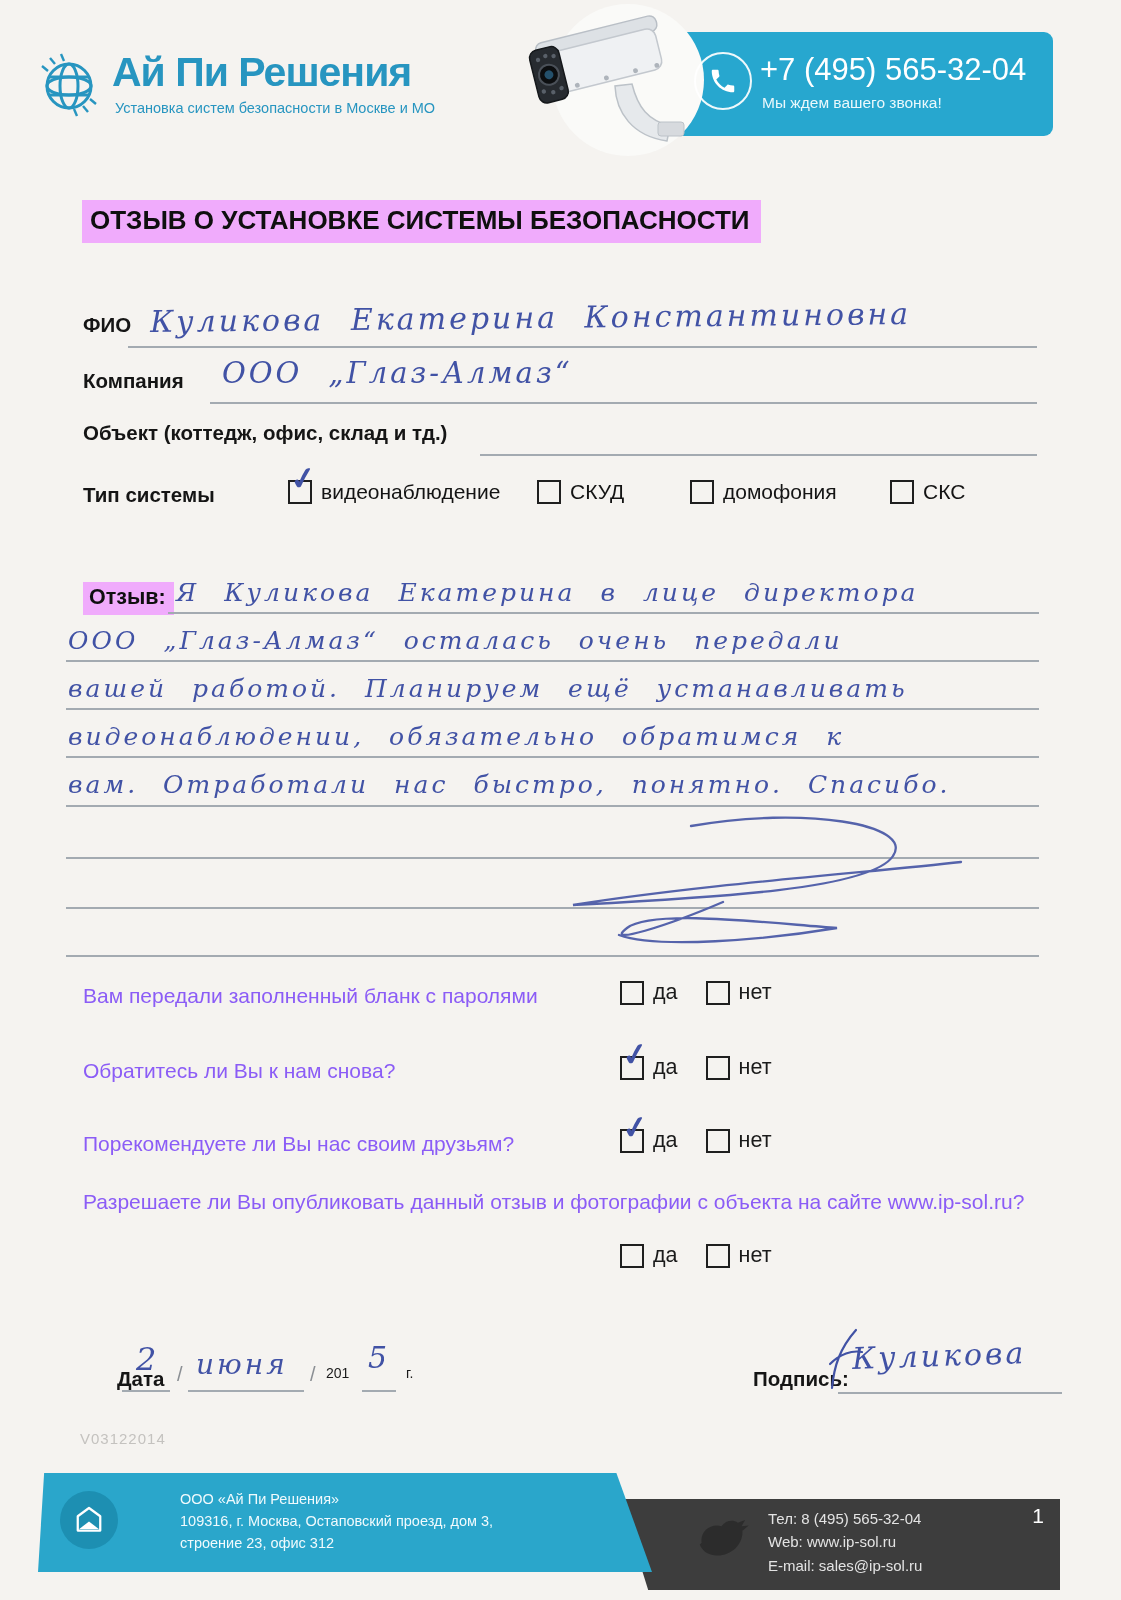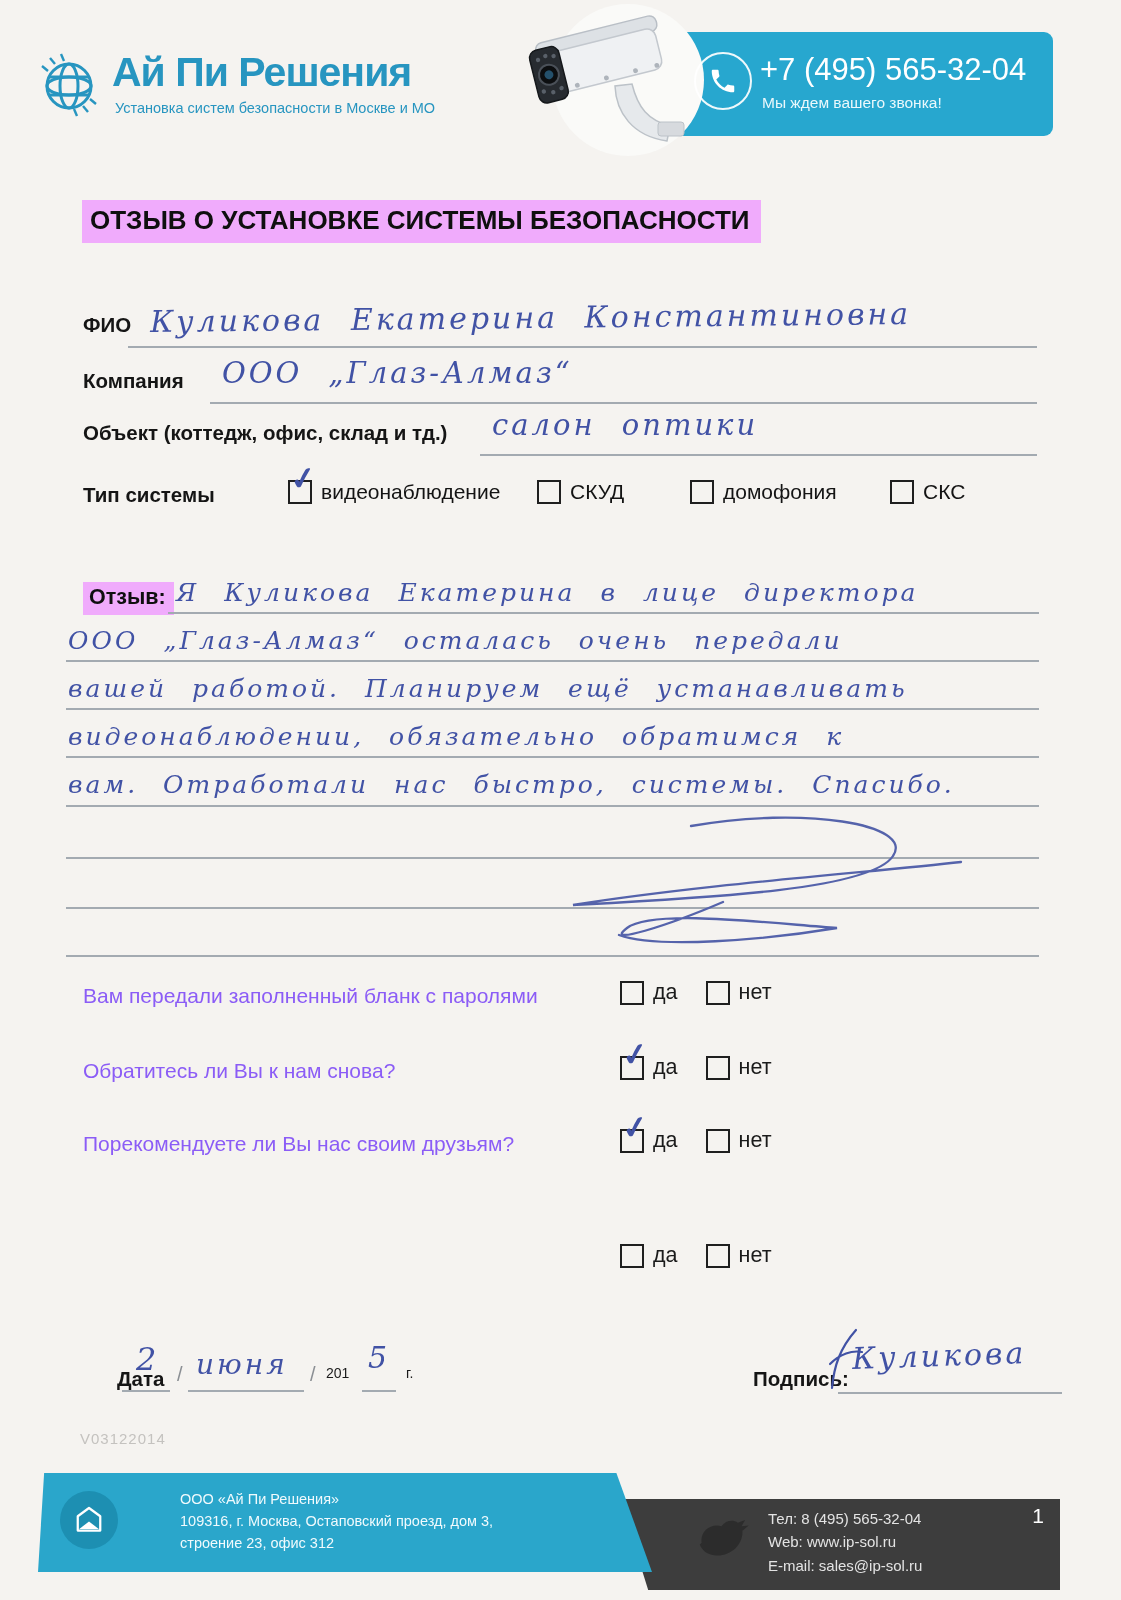--- a/index.html
+++ b/index.html
@@ -107,21 +107,20 @@
   <div class="abs lbl" style="left:83px;top:313px;">ФИО</div>
   <div class="abs rline" style="left:128px;top:346px;width:909px;"></div>
   <div class="abs hand" style="left:150px;top:300px;font-size:30px;transform:rotate(-0.6deg);">Куликова Екатерина Константиновна</div>
 
   <div class="abs lbl" style="left:83px;top:369px;">Компания</div>
   <div class="abs rline" style="left:210px;top:402px;width:827px;"></div>
   <div class="abs hand" style="left:222px;top:356px;font-size:29px;">ООО „Глаз-Алмаз“</div>
 
   <div class="abs lbl" style="left:83px;top:421px;">Объект (коттедж, офис, склад и тд.)</div>
   <div class="abs rline" style="left:480px;top:454px;width:557px;"></div>
-  <div class="abs hand" style="left:492px;top:408px;font-size:29px;">салон оптики</div>
 
   <div class="abs lbl" style="left:83px;top:483px;">Тип системы</div>
   <div class="abs opt" style="left:288px;top:480px;">
     <span class="cb checked">
         <span class="tick">✓</span>
       </span>
     <span>видеонаблюдение</span>
   </div>
   <div class="abs opt" style="left:537px;top:480px;">
     <span class="cb"></span>
@@ -145,21 +144,21 @@
   <div class="abs rline" style="left:66px;top:756px;width:973px;"></div>
   <div class="abs rline" style="left:66px;top:805px;width:973px;"></div>
   <div class="abs rline" style="left:66px;top:857px;width:973px;"></div>
   <div class="abs rline" style="left:66px;top:907px;width:973px;"></div>
   <div class="abs rline" style="left:66px;top:955px;width:973px;"></div>
 
   <div class="abs hand" style="left:176px;top:578px;font-size:25px;">Я Куликова Екатерина в лице директора</div>
   <div class="abs hand" style="left:68px;top:626px;font-size:25px;">ООО „Глаз-Алмаз“ осталась очень передали</div>
   <div class="abs hand" style="left:68px;top:674px;font-size:25px;">вашей работой. Планируем ещё устанавливать</div>
   <div class="abs hand" style="left:68px;top:722px;font-size:25px;">видеонаблюдении, обязательно обратимся к</div>
-  <div class="abs hand" style="left:68px;top:770px;font-size:25px;">вам. Отработали нас быстро, системы. Спасибо.</div>
+  <div class="abs hand" style="left:68px;top:770px;font-size:25px;">вам. Отработали нас быстро, понятно. Спасибо.</div>
 
   <svg class="abs" style="left:405px;top:808px;" width="570" height="145" viewBox="0 0 570 145">
     <g stroke="#5563ab" fill="none" stroke-width="2.3" stroke-linecap="round">
       <path d="M286 18 C 398 -2 510 16 488 48 C 466 82 300 90 168 97 C 300 76 470 64 556 54"></path>
       <path d="M318 94 C 262 118 198 138 222 120 C 248 100 372 116 432 120 C 360 132 252 141 214 127"></path>
     </g>
   </svg>
 
   <div class="abs qtext" style="left:83px;top:984px;">Вам передали заполненный бланк с паролями</div>
   <div class="abs ans" style="left:620px;top:980px;">
@@ -182,20 +181,21 @@
   <div class="abs qtext" style="left:83px;top:1132px;">Порекомендуете ли Вы нас своим друзьям?</div>
   <div class="abs ans" style="left:620px;top:1128px;">
     <span class="cb checked">
         <span class="tick">✓</span>
       </span>
     <span class="alabel">да</span>
     <span class="cb"></span>
     <span class="alabel">нет</span>
   </div>
 
+  <div class="abs qtext" style="left:83px;top:1190px;">Разрешаете ли Вы опубликовать данный отзыв и фотографии с объекта на сайте www.ip-sol.ru?</div>
   <div class="abs ans" style="left:620px;top:1243px;">
     <span class="cb"></span>
     <span class="alabel">да</span>
     <span class="cb"></span>
     <span class="alabel">нет</span>
   </div>
 
   <div class="abs lbl" style="left:93px;top:1367px;margin-left:24px;">Дата</div>
   <div class="abs hand" style="left:136px;top:1340px;font-size:32px;">2</div>
   <div class="abs rline" style="left:122px;top:1390px;width:48px;"></div>

